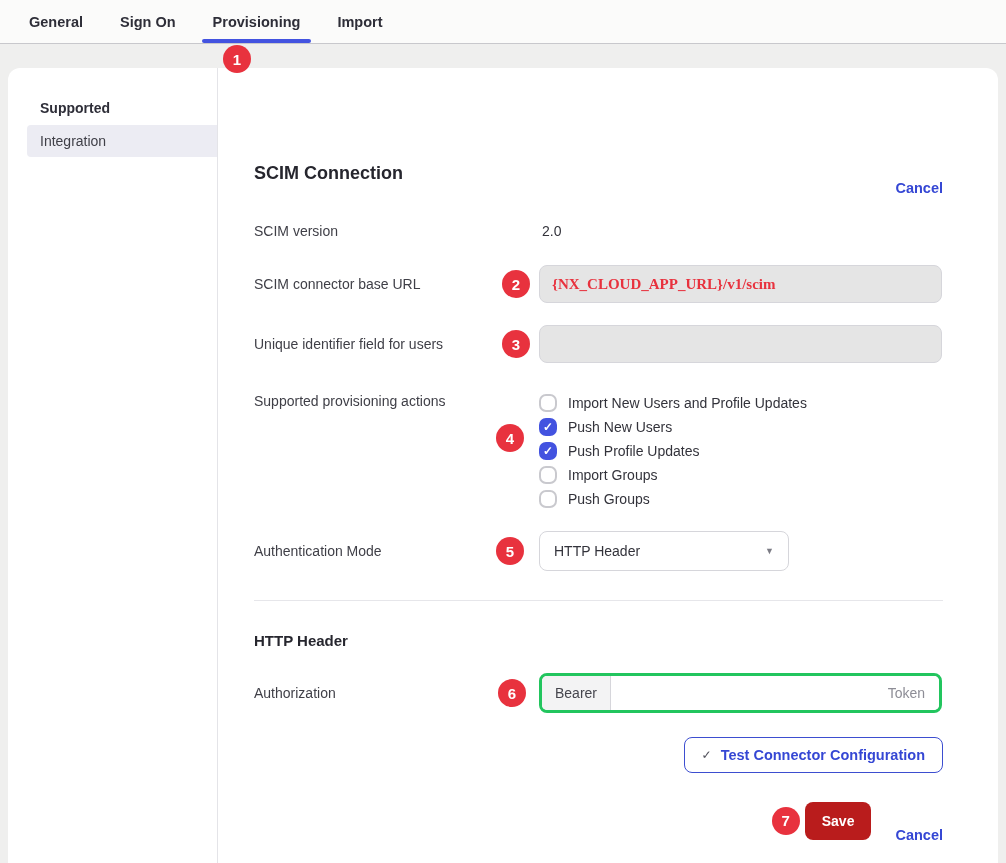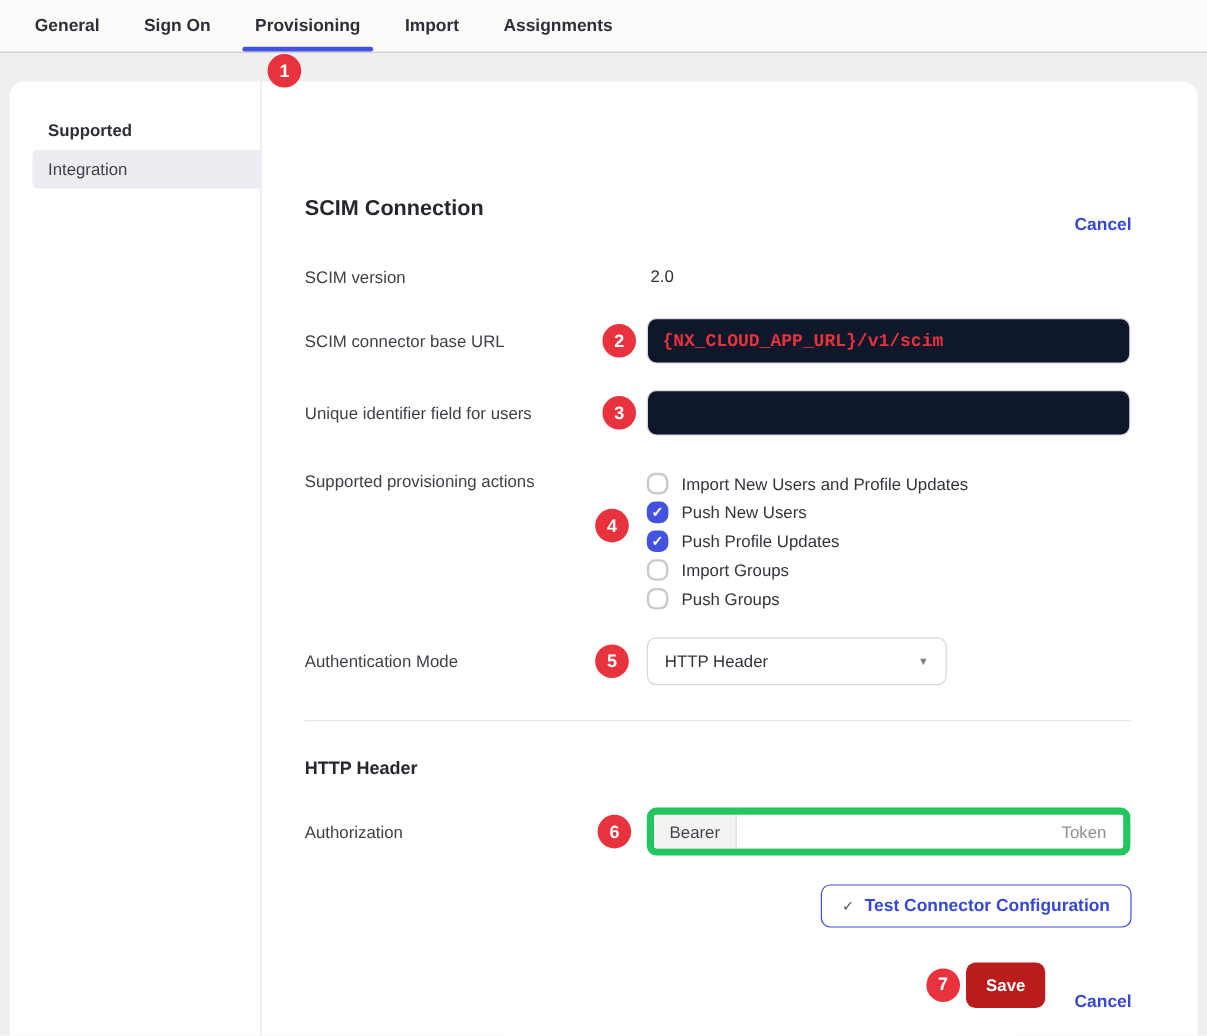--- a/index.html
+++ b/index.html
@@ -76,22 +76,22 @@
   .row-uniqueid { margin-top:22px; }
   .row-actions  { margin-top:28px; }
   .row-actions .flabel { padding-top:2px; }
   .row-auth     { margin-top:20px; }
   .row-header-auth { margin-top:24px; }
 
   .text-input {
     width:403px; height:38px;
     border:1px solid #d6d6db; border-radius:8px;
     padding:0 12px; font-size:14px; color:#33333b;
-    font-family:Liberation Mono, monospace;
-    outline:none; background:#0f172a; display:block;
+    font-family:Liberation Serif, serif;
+    outline:none; background:#e5e5e5; display:block;
   }
   .input-red {
     color:#e8323e; font-weight:700; font-size:15px;
   }
 
   
   .cbx-list { position:relative; }
   .cbx-row {
     display:flex; align-items:center; height:24px; cursor:pointer;
   }
@@ -119,21 +119,21 @@
   .divider {
     margin-top:29px; border:none; border-top:1px solid #e6e6ea; height:0;
   }
   .section-title {
     margin-top:31px; font-size:15px; font-weight:700; color:#26262e; height:17px;
   }
 
   
   .auth-group {
     width:403px; height:40px;
-    border:6px solid #22c55e; border-radius:8px;
+    border:3px solid #22c55e; border-radius:8px;
     display:flex; overflow:hidden; background:#fff;
   }
   .auth-prefix {
     width:69px; background:#f3f3f4; border-right:1px solid #d6d6db;
     display:flex; align-items:center; justify-content:center;
     font-size:14px; color:#45454d; flex:0 0 69px;
   }
   .auth-token {
     flex:1; border:none; outline:none; padding:0 14px;
     font-size:14px; color:#33333b; font-family:"Liberation Sans", sans-serif;text-align:right;
@@ -177,21 +177,20 @@
   .badge-left-auth  { left:-41px; top:50%; transform:translateY(-50%); }
 </style>
 </head>
 <body>
 
 <div class="tabbar">
   <div class="tab">General</div>
   <div class="tab">Sign On</div>
   <div class="tab active">Provisioning</div>
   <div class="tab">Import</div>
-  <div class="tab">Assignments</div>
 </div>
 
 <div class="badge badge-abs badge-1">1</div>
 
 <div class="card">
 
   <div class="sidebar">
     <div class="sidebar-heading">Supported</div>
     <div class="sidebar-item selected">Integration</div>
   </div>

